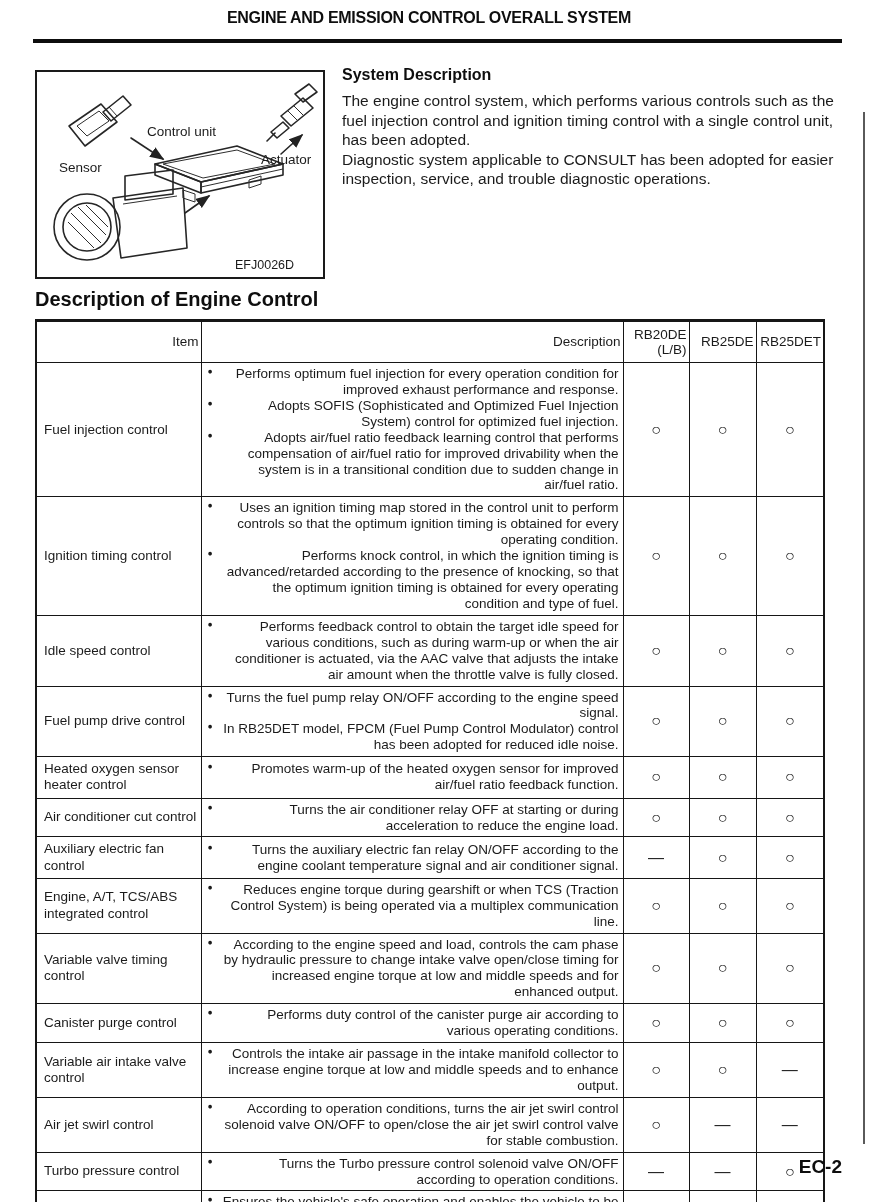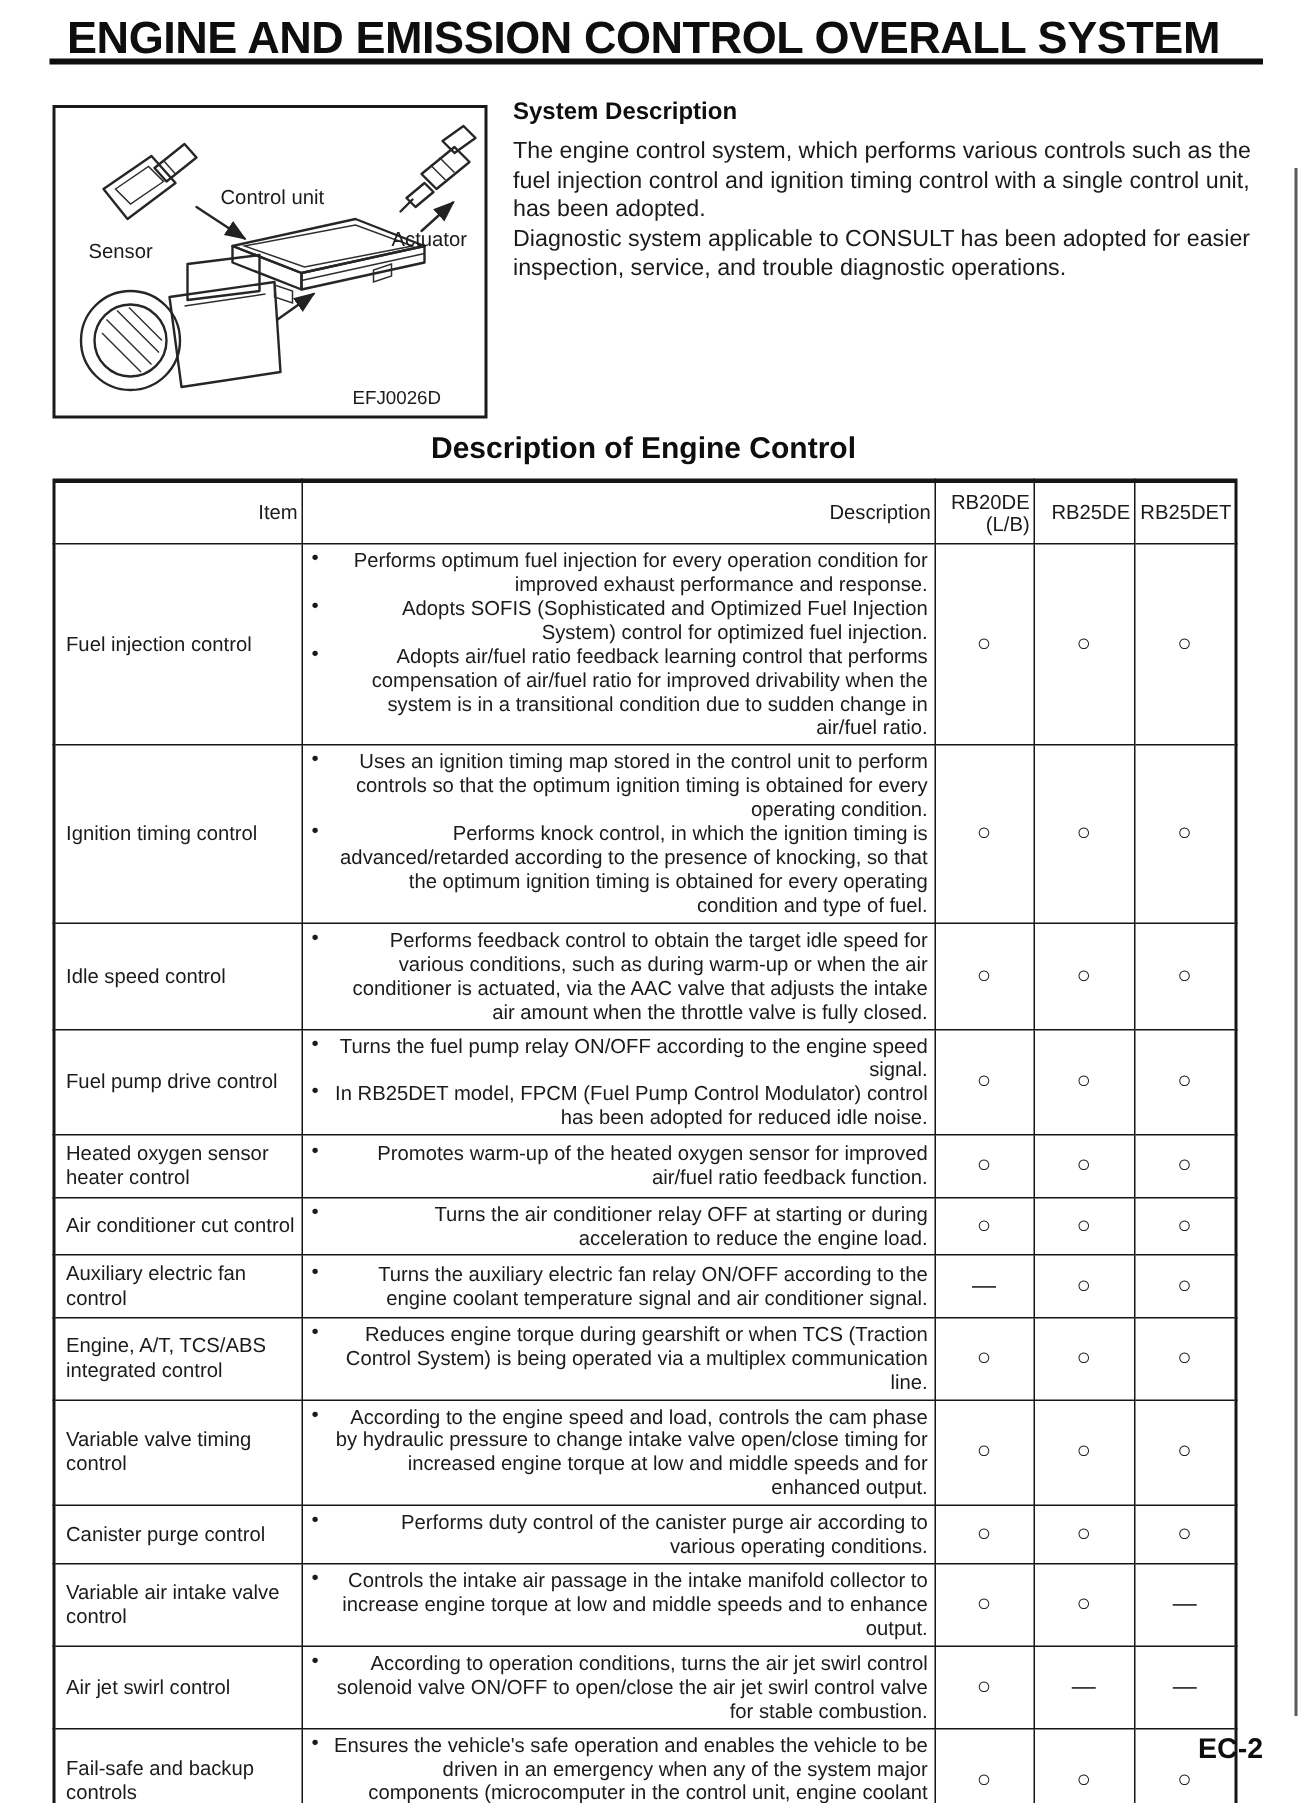--- a/index.html
+++ b/index.html
@@ -3,42 +3,42 @@
 <meta charset="utf-8">
 <style>
   html,body { margin:0; padding:0; background:#ffffff; }
   .page {
     position:relative; width:872px; height:1202px; background:#ffffff;
     font-family:"Liberation Sans","DejaVu Sans",sans-serif; color:#1b1b1b;
     overflow:hidden;
   }
   .doc-title {
     position:absolute; top:9px; left:35px; width:788px; margin:0;
-    text-align:center; font-size:30px; font-weight:700; letter-spacing:-0.3px;
+    text-align:center; font-size:16px; font-weight:700; letter-spacing:-0.3px;
     color:#0e0e0e;
   }
   .header-rule { position:absolute; top:39px; left:33px; width:809px; height:4px; background:#0d0d0d; }
 
   .diagram-box {
     position:absolute; top:70px; left:35px; width:290px; height:209px;
     border:2px solid #1a1a1a; box-sizing:border-box; background:#fff;
   }
   .diagram-box svg { display:block; }
   .sketch { stroke:#262626; stroke-width:1.6; fill:none; stroke-linejoin:round; stroke-linecap:round; }
   .sketch-thin { stroke:#2e2e2e; stroke-width:1; fill:none; }
   .svg-label { font-size:13.5px; fill:#1b1b1b; }
   .svg-code { font-size:12.5px; fill:#1b1b1b; }
 
   .sysdesc { position:absolute; top:66px; left:342px; width:514px; }
   .sysdesc h2 { margin:0 0 7px 0; font-size:16px; font-weight:700; color:#0e0e0e; }
   .sysdesc p { margin:0; font-size:15.5px; line-height:1.26; }
 
   .table-title {
     position:absolute; top:288px; left:35px; width:788px; margin:0;
-    text-align:center; font-size:20px; font-weight:700; color:#0e0e0e;
+    text-align:left; font-size:20px; font-weight:700; color:#0e0e0e;
   }
 
   table.control-table {
     position:absolute; top:319px; left:35px; width:788px;
     border-collapse:collapse; table-layout:fixed;
     border:2px solid #161616; border-top-width:3.5px;
   }
   .control-table th {
     font-weight:400; font-size:13.5px; color:#1b1b1b;
     border:1.5px solid #161616; padding:3px 2px; height:34px;
@@ -280,20 +280,31 @@
           <td class="desc">
             <ul class="bullets">
               <li>According to operation conditions, turns the air jet swirl control solenoid valve ON/OFF to open/close the air jet swirl control valve for stable combustion.</li>
             </ul>
           </td>
           <td class="mark">○</td>
           <td class="mark">—</td>
           <td class="mark">—</td>
         </tr>
         <tr>
+          <td class="item">Turbo pressure control</td>
+          <td class="desc">
+            <ul class="bullets">
+              <li>Turns the Turbo pressure control solenoid valve ON/OFF according to operation conditions.</li>
+            </ul>
+          </td>
+          <td class="mark">—</td>
+          <td class="mark">—</td>
+          <td class="mark">○</td>
+        </tr>
+        <tr>
           <td class="item">Fail-safe and backup controls</td>
           <td class="desc">
             <ul class="bullets">
               <li>Ensures the vehicle's safe operation and enables the vehicle to be driven in an emergency when any of the system major components (microcomputer in the control unit, engine coolant temperature sensor, etc.) fails.</li>
             </ul>
           </td>
           <td class="mark">○</td>
           <td class="mark">○</td>
           <td class="mark">○</td>
         </tr>

